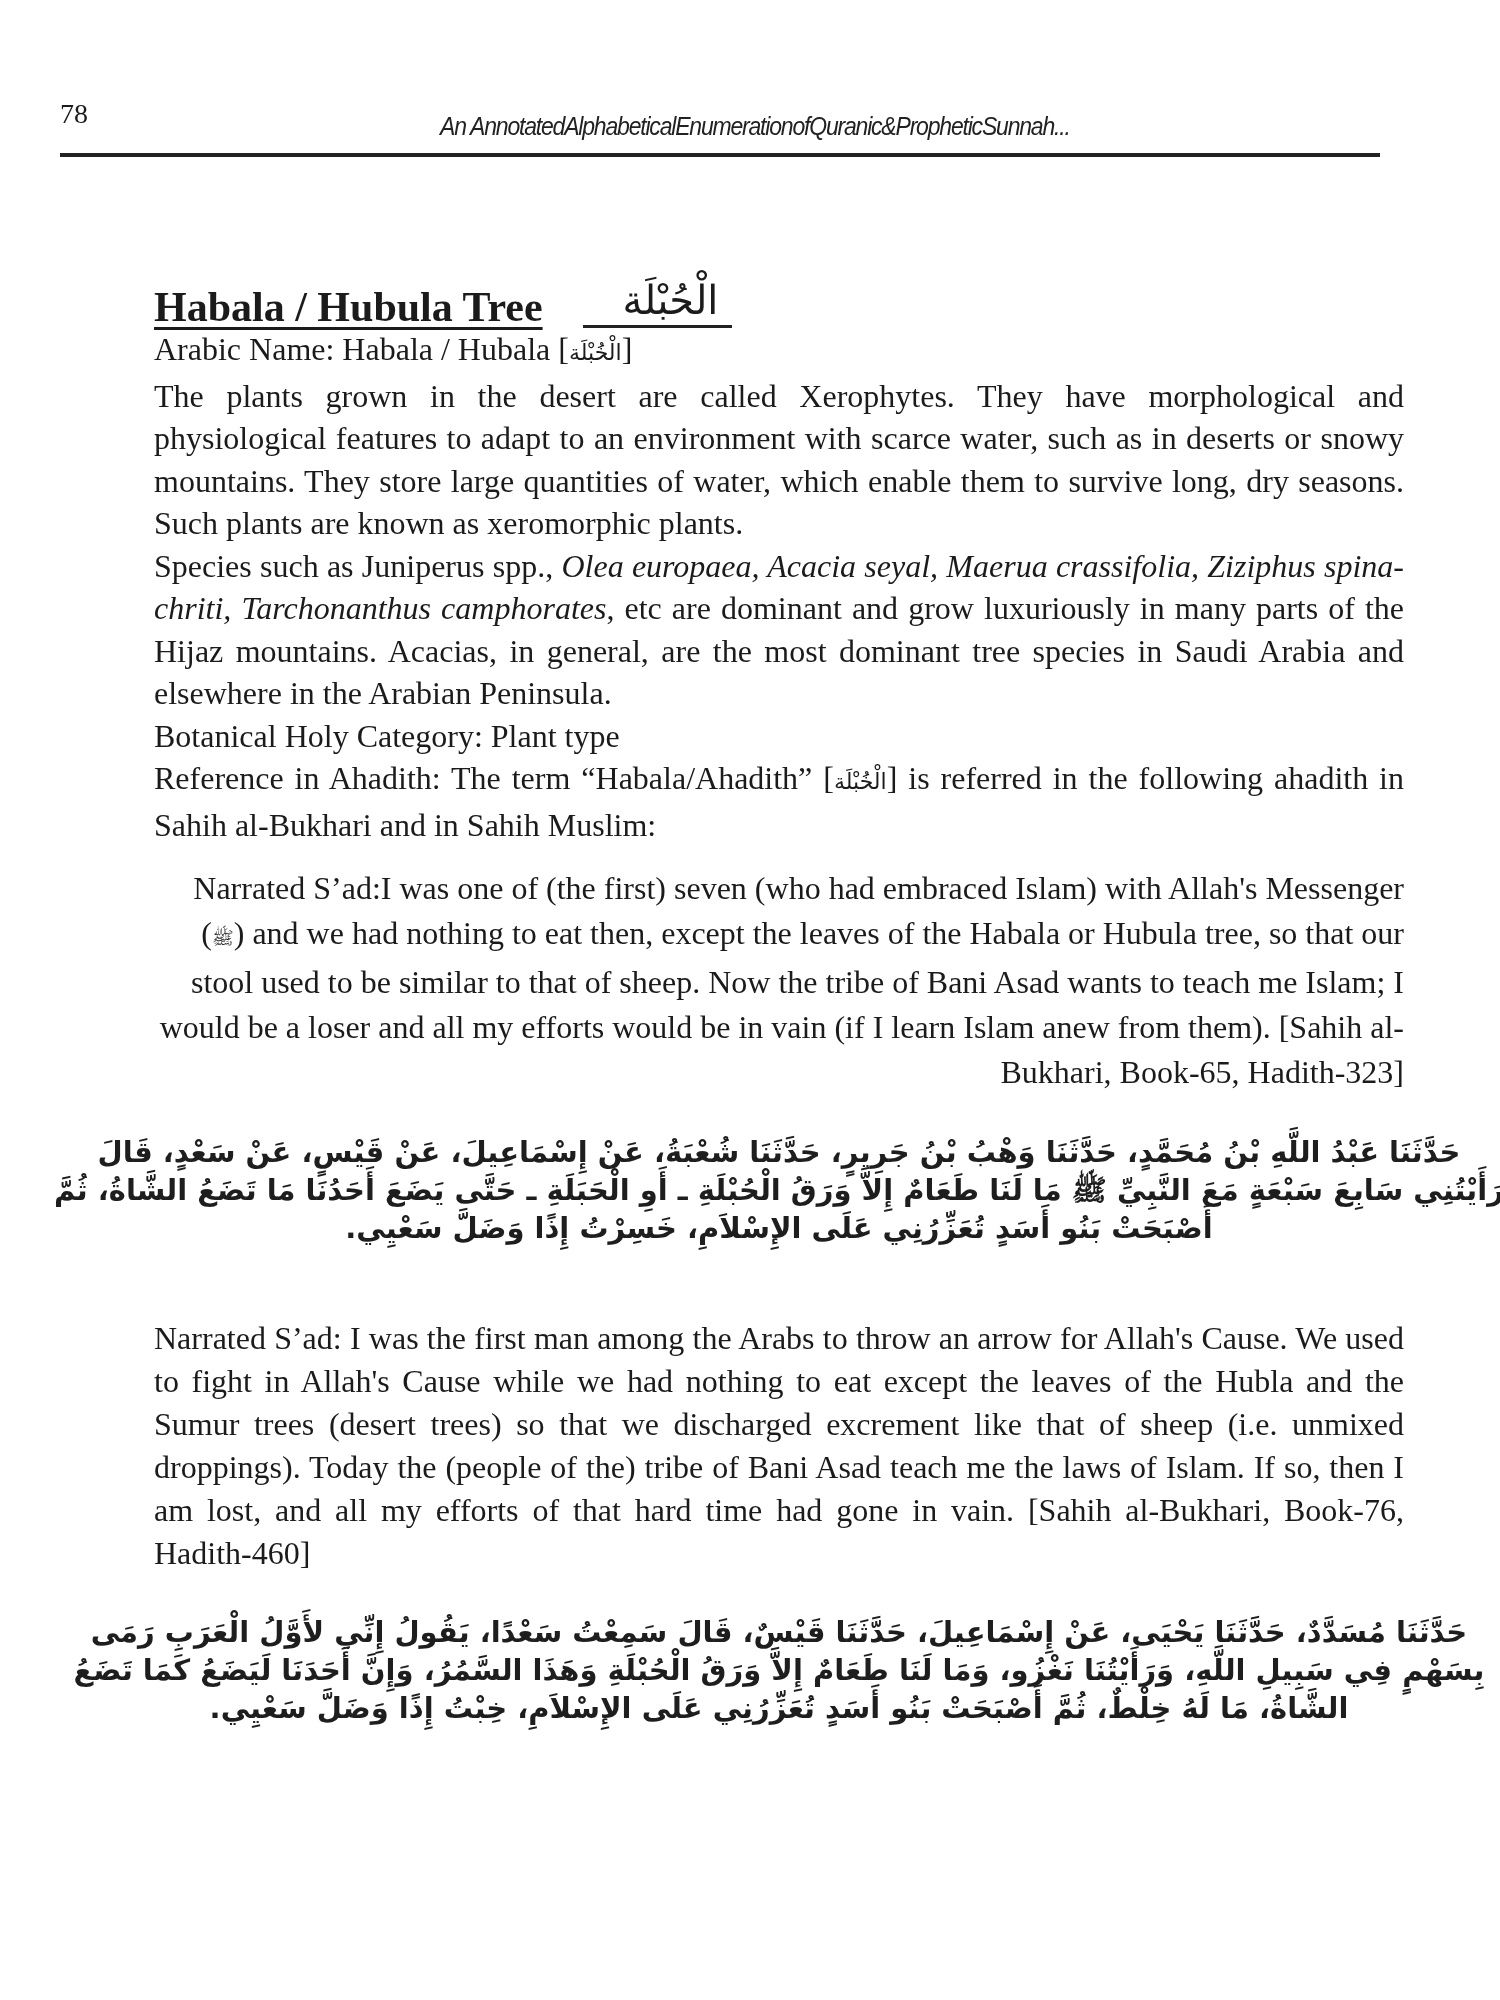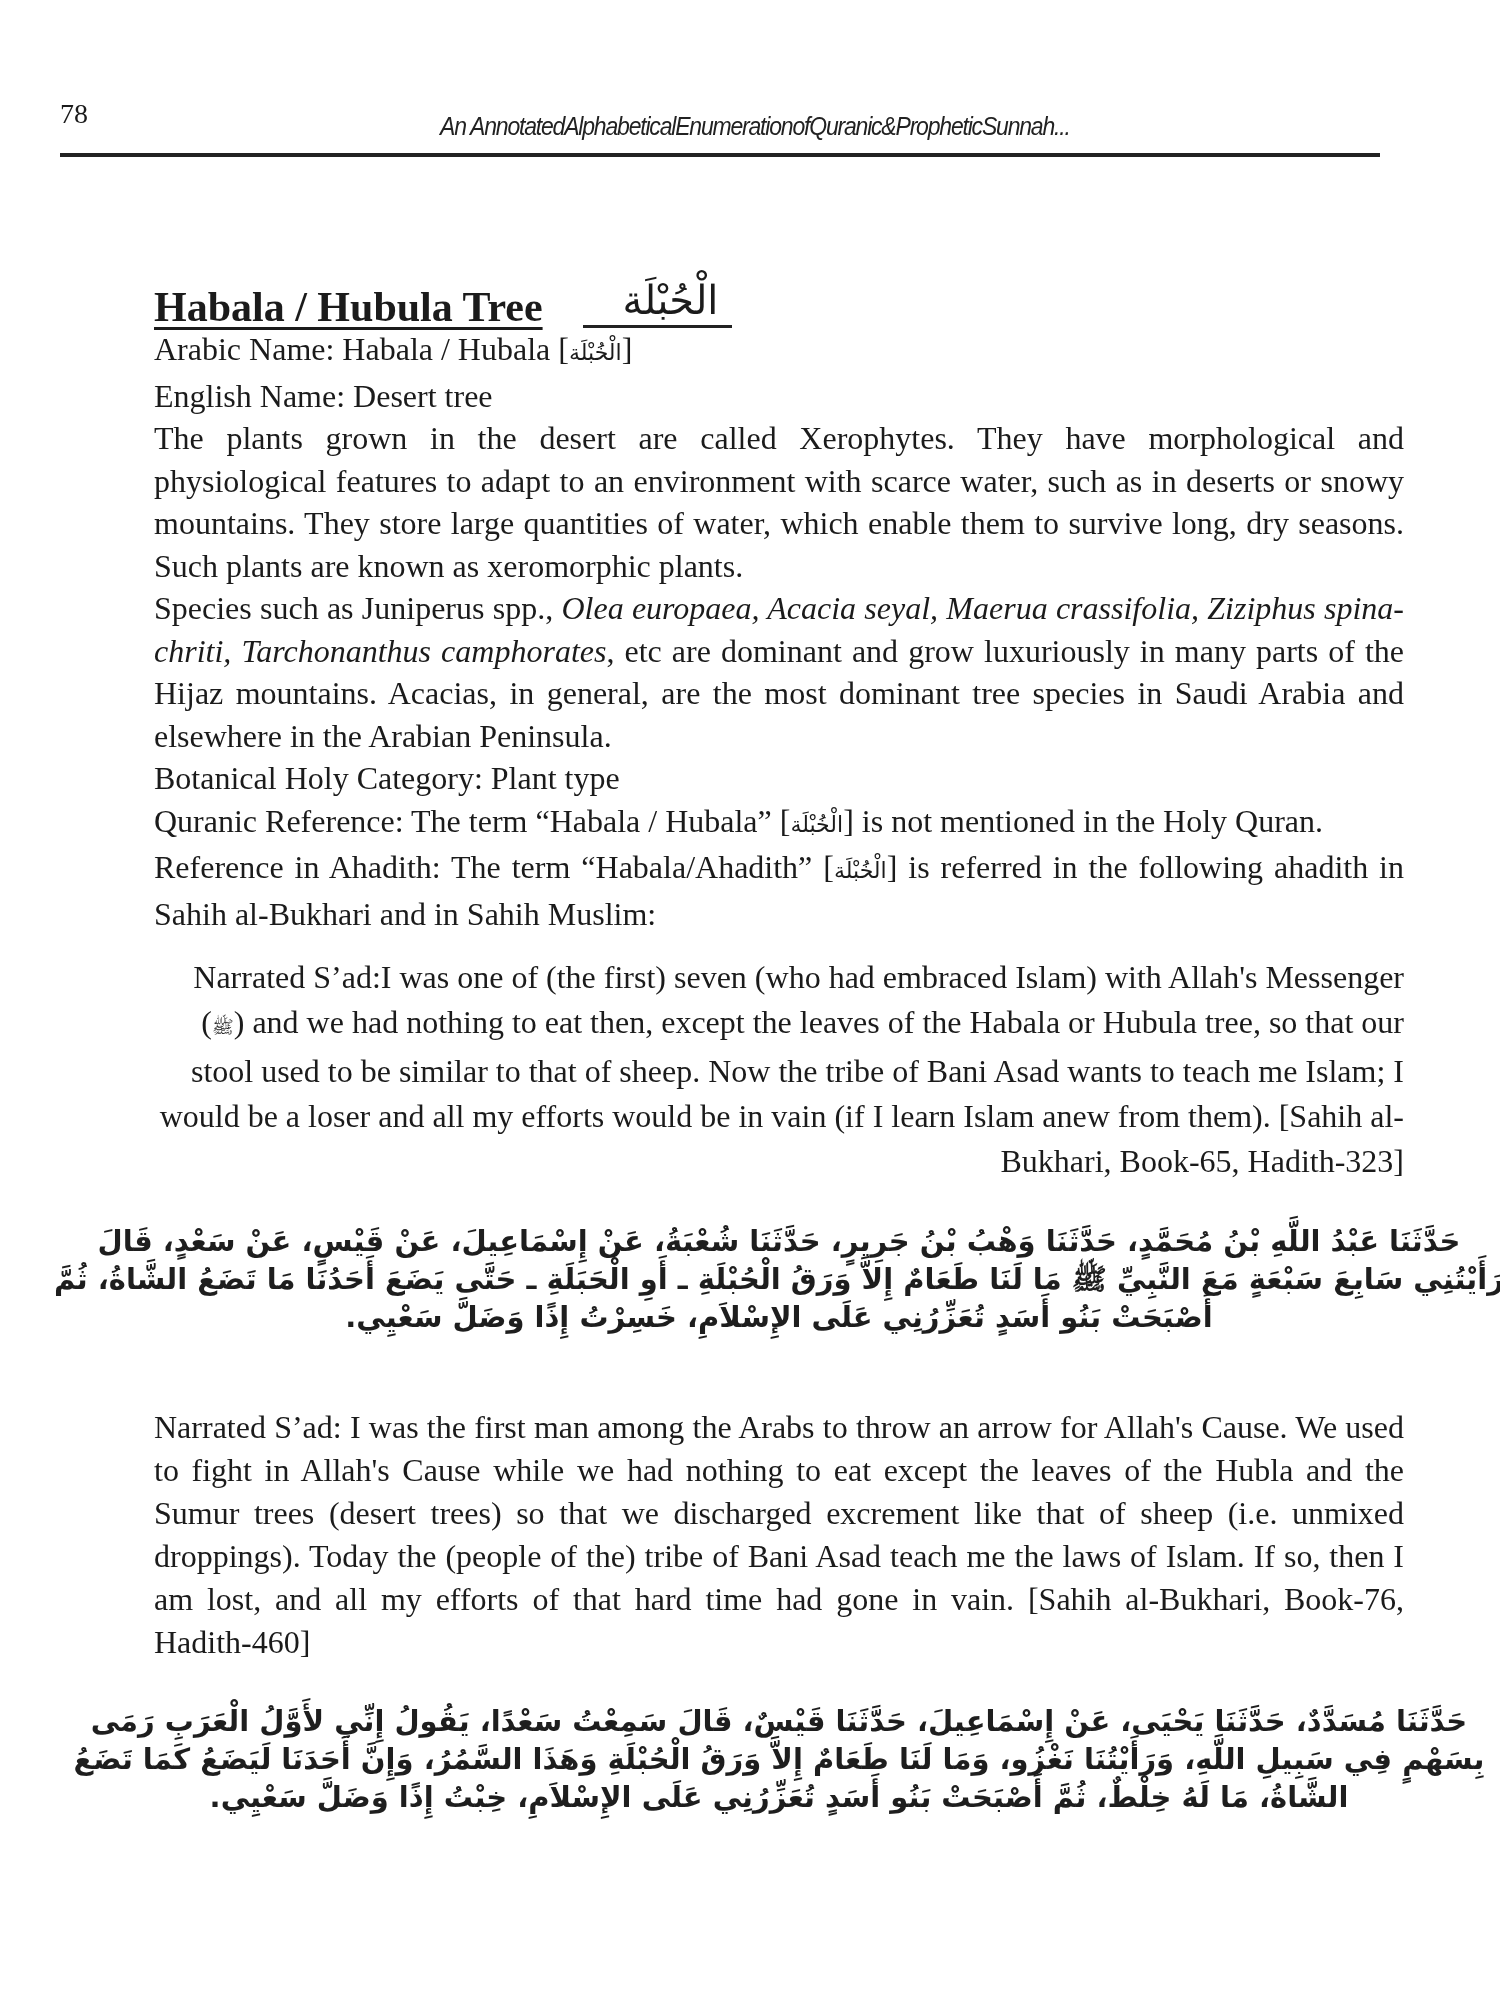--- a/index.html
+++ b/index.html
@@ -56,37 +56,31 @@
 <div class="content">
   <div class="title-row">
     <span class="title">Habala / Hubula Tree</span>
     <span class="title-ar">الْحُبْلَة</span>
   </div>
 
   <div class="para">
     <span class="u">Arabic Name</span><span>: Habala / Hubala [</span><span class="ar-inline u">الْخُبْلَة</span><span>]</span>
   </div>
 
-  <div class="para">
-    <span class="u">English Name</span><span>: Desert tree</span>
-  </div>
 
   <div class="para">The plants grown in the desert are called Xerophytes. They have morphological and physiological features to adapt to an environment with scarce water, such as in deserts or snowy mountains. They store large quantities of water, which enable them to survive long, dry seasons. Such plants are known as xeromorphic plants.</div>
 
   <div class="para">
     <span>Species such as Juniperus spp., </span><span class="i">Olea europaea, Acacia seyal, Maerua crassifolia, Ziziphus spina-chriti, Tarchonanthus camphorates</span><span>, etc are dominant and grow luxuriously in many parts of the Hijaz mountains. Acacias, in general, are the most dominant tree species in Saudi Arabia and elsewhere in the Arabian Peninsula.</span>
   </div>
 
   <div class="para">
     <span class="u">Botanical Holy Category</span><span>: Plant type</span>
   </div>
 
-  <div class="para">
-    <span class="u">Quranic Reference</span><span>: The term “</span><span class="u">Habala / Hubala</span><span>” [</span><span class="ar-inline u">الْخُبْلَة</span><span>] is not mentioned in the Holy Quran.</span>
-  </div>
 
   <div class="para">
     <span class="u">Reference in Ahadith</span><span>: The term “Habala/Ahadith” [</span><span class="ar-inline u">الْخُبْلَة</span><span>] is referred in the following ahadith in Sahih al-Bukhari and in Sahih Muslim:</span>
   </div>
 
   <div class="hadith">
     <span>Narrated S’ad:I was one of (the first) seven (who had embraced Islam) with Allah's Messenger (</span><span class="salla">ﷺ</span><span>) and we had nothing to eat then, except the leaves of the </span><span class="u">Habala or Hubula tree</span><span>, so that our stool used to be similar to that of sheep. Now the tribe of Bani Asad wants to teach me Islam; I would be a loser and all my efforts would be in vain (if I learn Islam anew from them). [Sahih al-Bukhari, Book-65, Hadith-323]</span>
   </div>
 
   <div class="arabic">حَدَّثَنَا عَبْدُ اللَّهِ بْنُ مُحَمَّدٍ، حَدَّثَنَا وَهْبُ بْنُ جَرِيرٍ، حَدَّثَنَا شُعْبَةُ، عَنْ إِسْمَاعِيلَ، عَنْ قَيْسٍ، عَنْ سَعْدٍ، قَالَ رَأَيْتُنِي سَابِعَ سَبْعَةٍ مَعَ النَّبِيِّ ﷺ مَا لَنَا طَعَامٌ إِلاَّ وَرَقُ الْحُبْلَةِ ـ أَوِ الْحَبَلَةِ ـ حَتَّى يَضَعَ أَحَدُنَا مَا تَضَعُ الشَّاةُ، ثُمَّ أَصْبَحَتْ بَنُو أَسَدٍ تُعَزِّرُنِي عَلَى الإِسْلاَمِ، خَسِرْتُ إِذًا وَضَلَّ سَعْيِي.</div>

